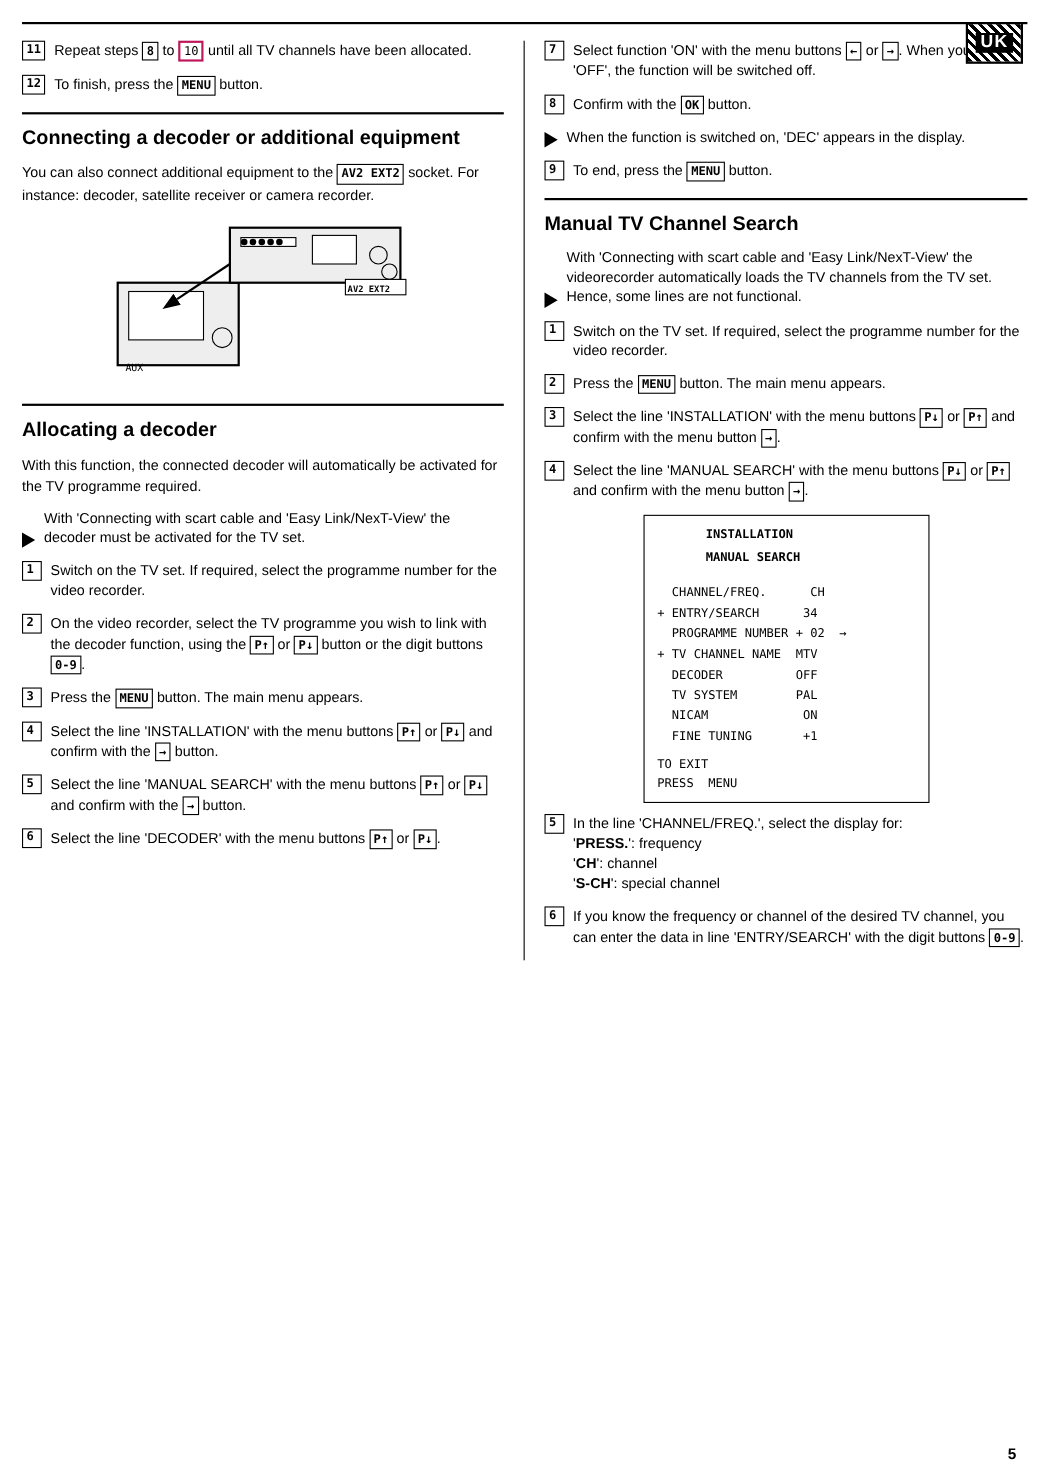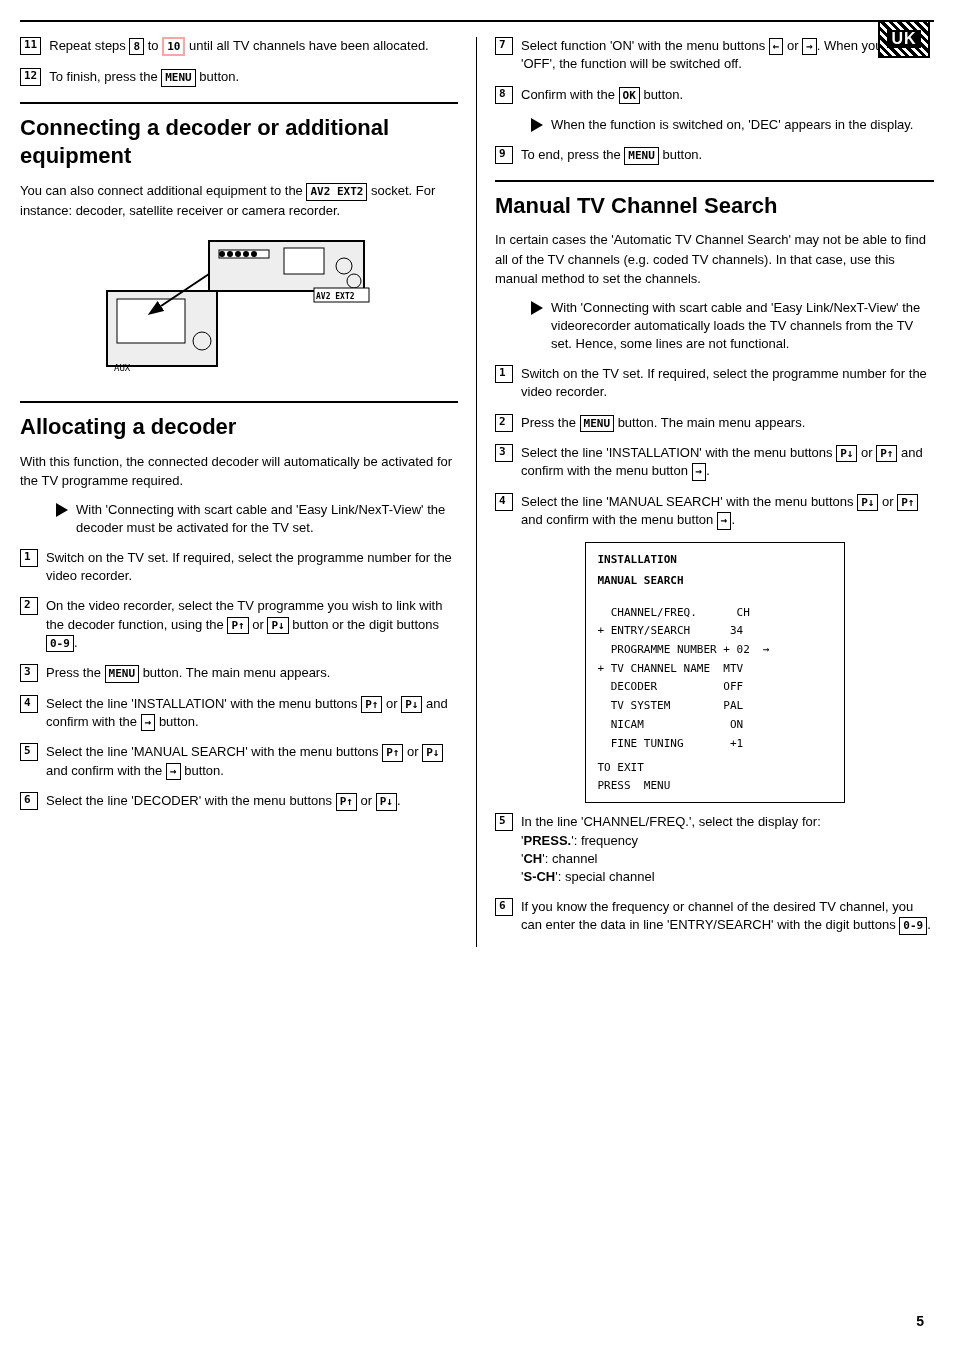--- a/index.html
+++ b/index.html
@@ -98,45 +98,44 @@
     .btn-key {
       display: inline-block;
       border: 1px solid #000;
       padding: 0 3px;
       font-size: 11px;
       font-family: monospace;
       font-weight: bold;
       white-space: nowrap;
     }
     .btn-key-bold {
-      font-weight: bold;
-      border: 2px solid #fca5a5;
+      font-weight: normal;
+      border: 2px solid #be185d;
       text-align: right;
     }
 
     
     .section-heading {
-      font-size: 22px;
+      font-size: 18px;
       font-weight: bold;
       margin-bottom: 10px;
       margin-top: 8px;
       line-height: 1.3;
     }
 
     .section-divider {
       border-top: 2px solid #000;
       margin: 15px 0 10px 0;
     }
 
     
     .note-item {
       display: flex;
-      align-items: flex-start;
+      align-items: flex-end;
       margin-bottom: 12px;
-      margin-left: 36px;
     }
     .note-arrow {
       width: 0;
       height: 0;
       border-top: 7px solid transparent;
       border-bottom: 7px solid transparent;
       border-left: 12px solid #000;
       margin-right: 8px;
       flex-shrink: 0;
       margin-top: 2px;
@@ -166,20 +165,21 @@
       font-family: monospace;
       font-size: 11px;
       margin: 10px auto;
       width: 260px;
       background: #fff;
       line-height: 1.6;
     }
     .menu-box .menu-title {
       font-weight: bold;
       margin-bottom: 4px;
+      margin-left: 44px;
     }
 
     
     .page-number {
       position: absolute;
       bottom: 20px;
       right: 30px;
       font-size: 14px;
       font-weight: bold;
     }
@@ -310,21 +310,20 @@
       </div>
 
       <div class="step-item">
         <span class="step-num btn-key">9</span>
         <span class="step-text">To end, press the <span class="btn-key">MENU</span> button.</span>
       </div>
 
       <div class="section-divider"></div>
       <div class="section-heading">Manual TV Channel Search</div>
 
-      <div class="section-para">In certain cases the 'Automatic TV Channel Search' may not be able to find all of the TV channels (e.g. coded TV channels). In that case, use this manual method to set the channels.</div>
 
       <div class="note-item">
         <div class="note-arrow"></div>
         <span class="note-text">With 'Connecting with scart cable and 'Easy Link/NexT-View' the videorecorder automatically loads the TV channels from the TV set. Hence, some lines are not functional.</span>
       </div>
 
       <div class="step-item">
         <span class="step-num btn-key">1</span>
         <span class="step-text">Switch on the TV set. If required, select the programme number for the video recorder.</span>
       </div>

